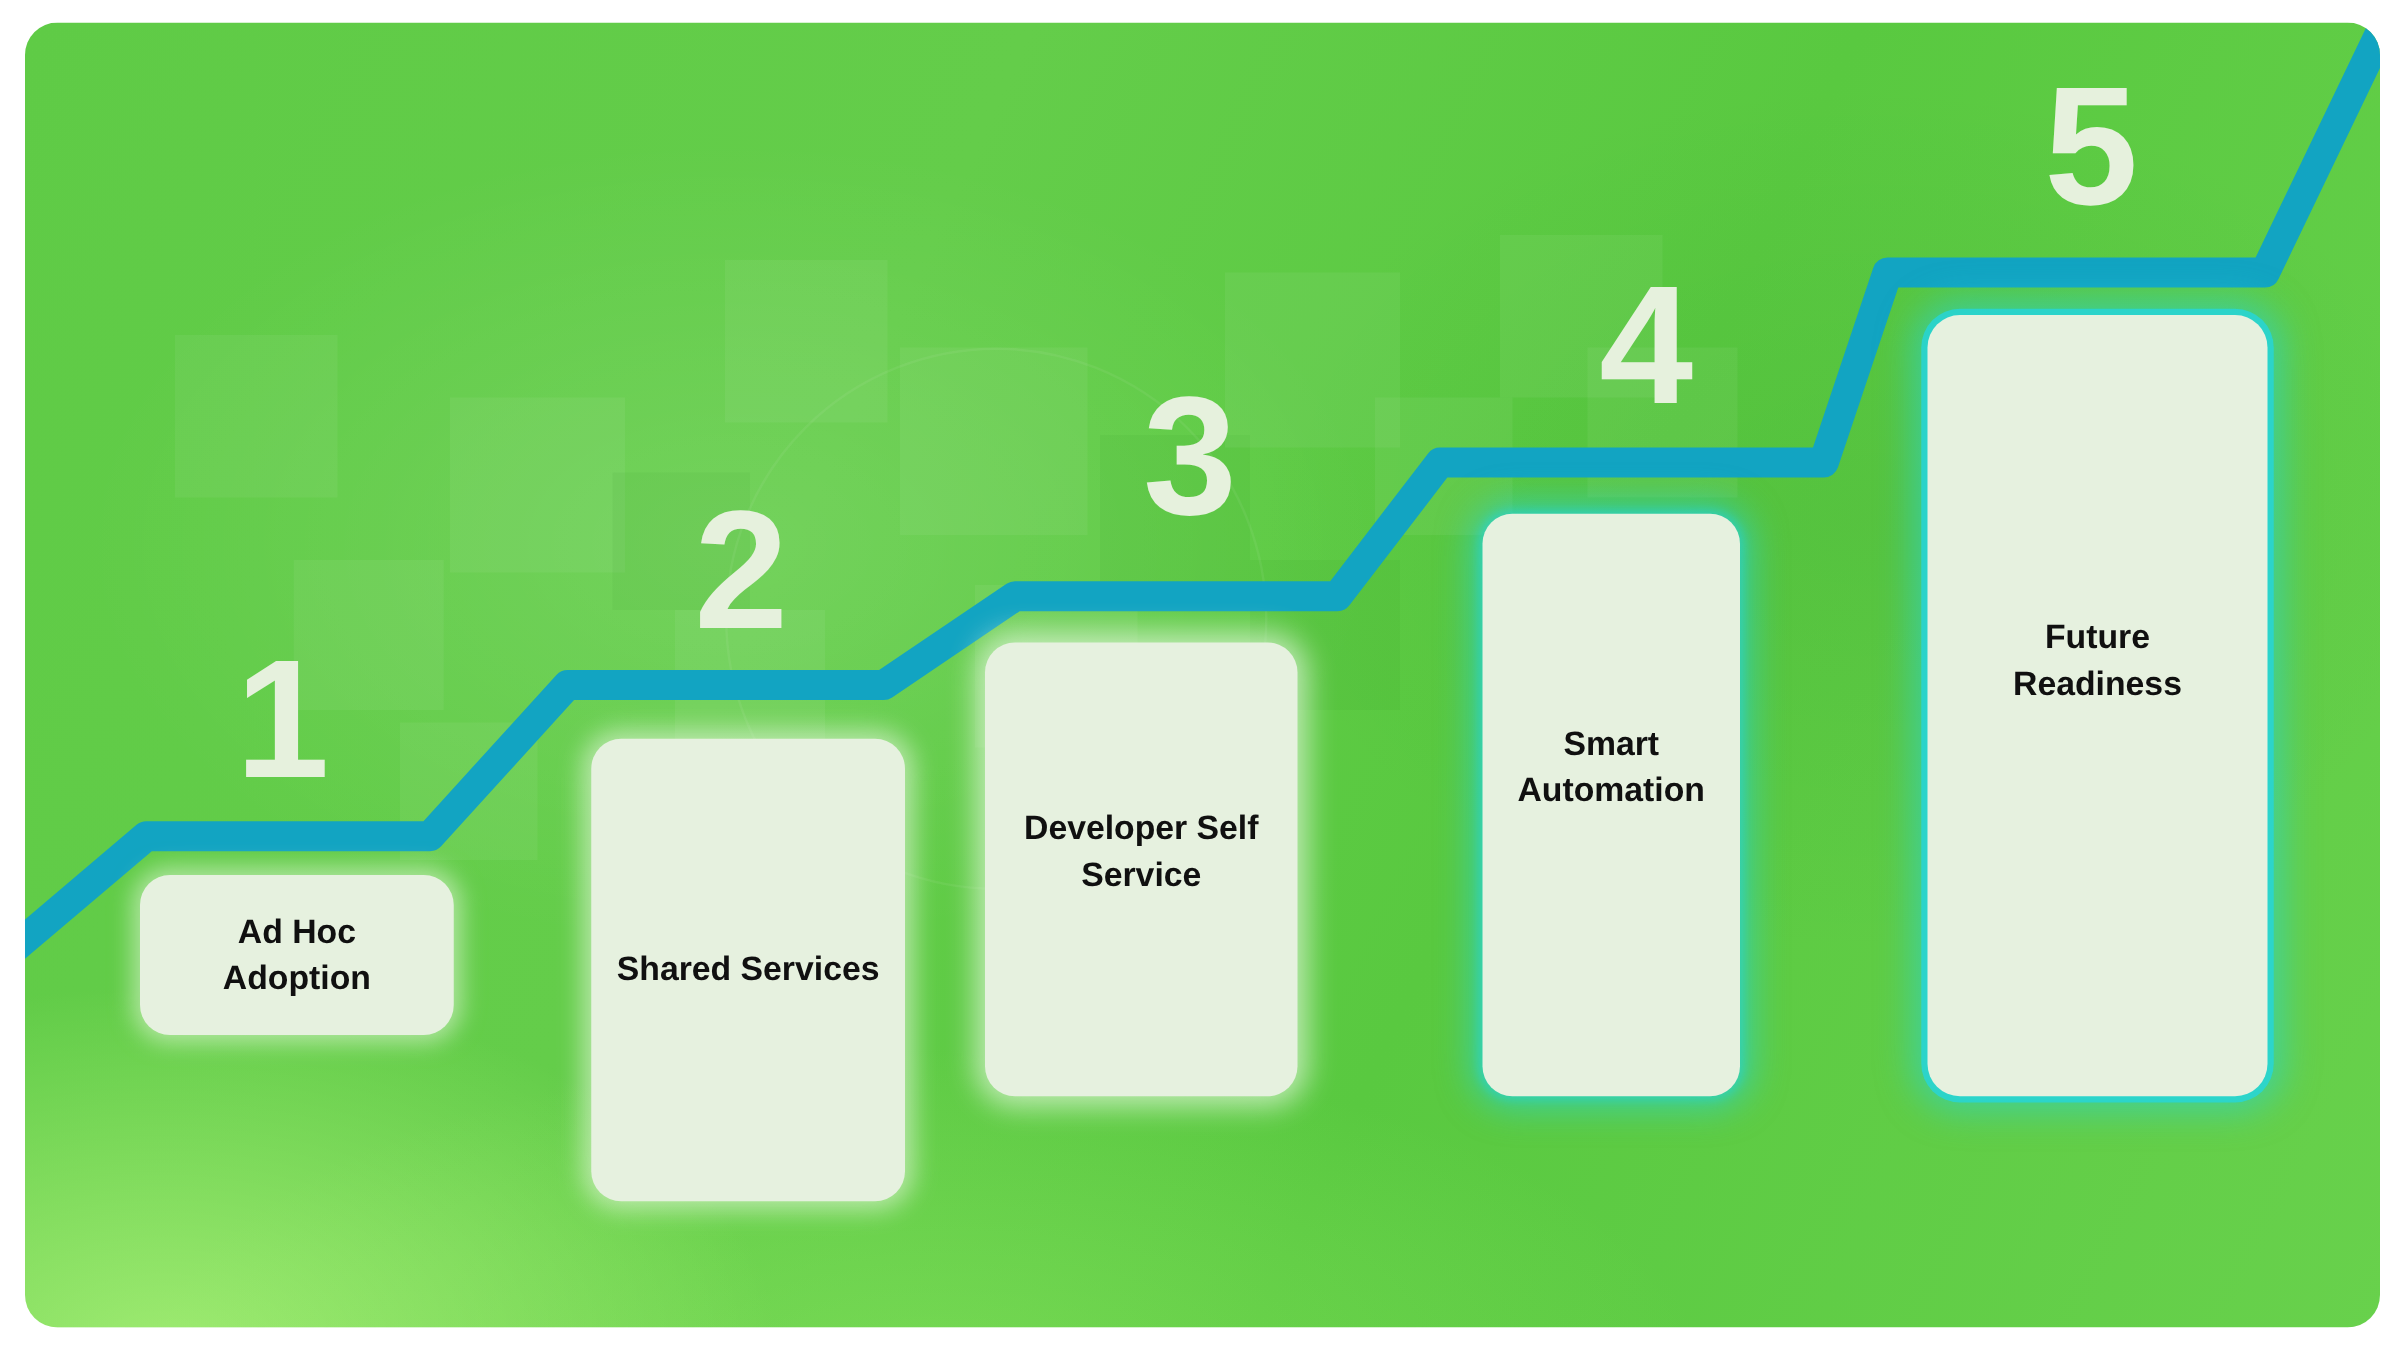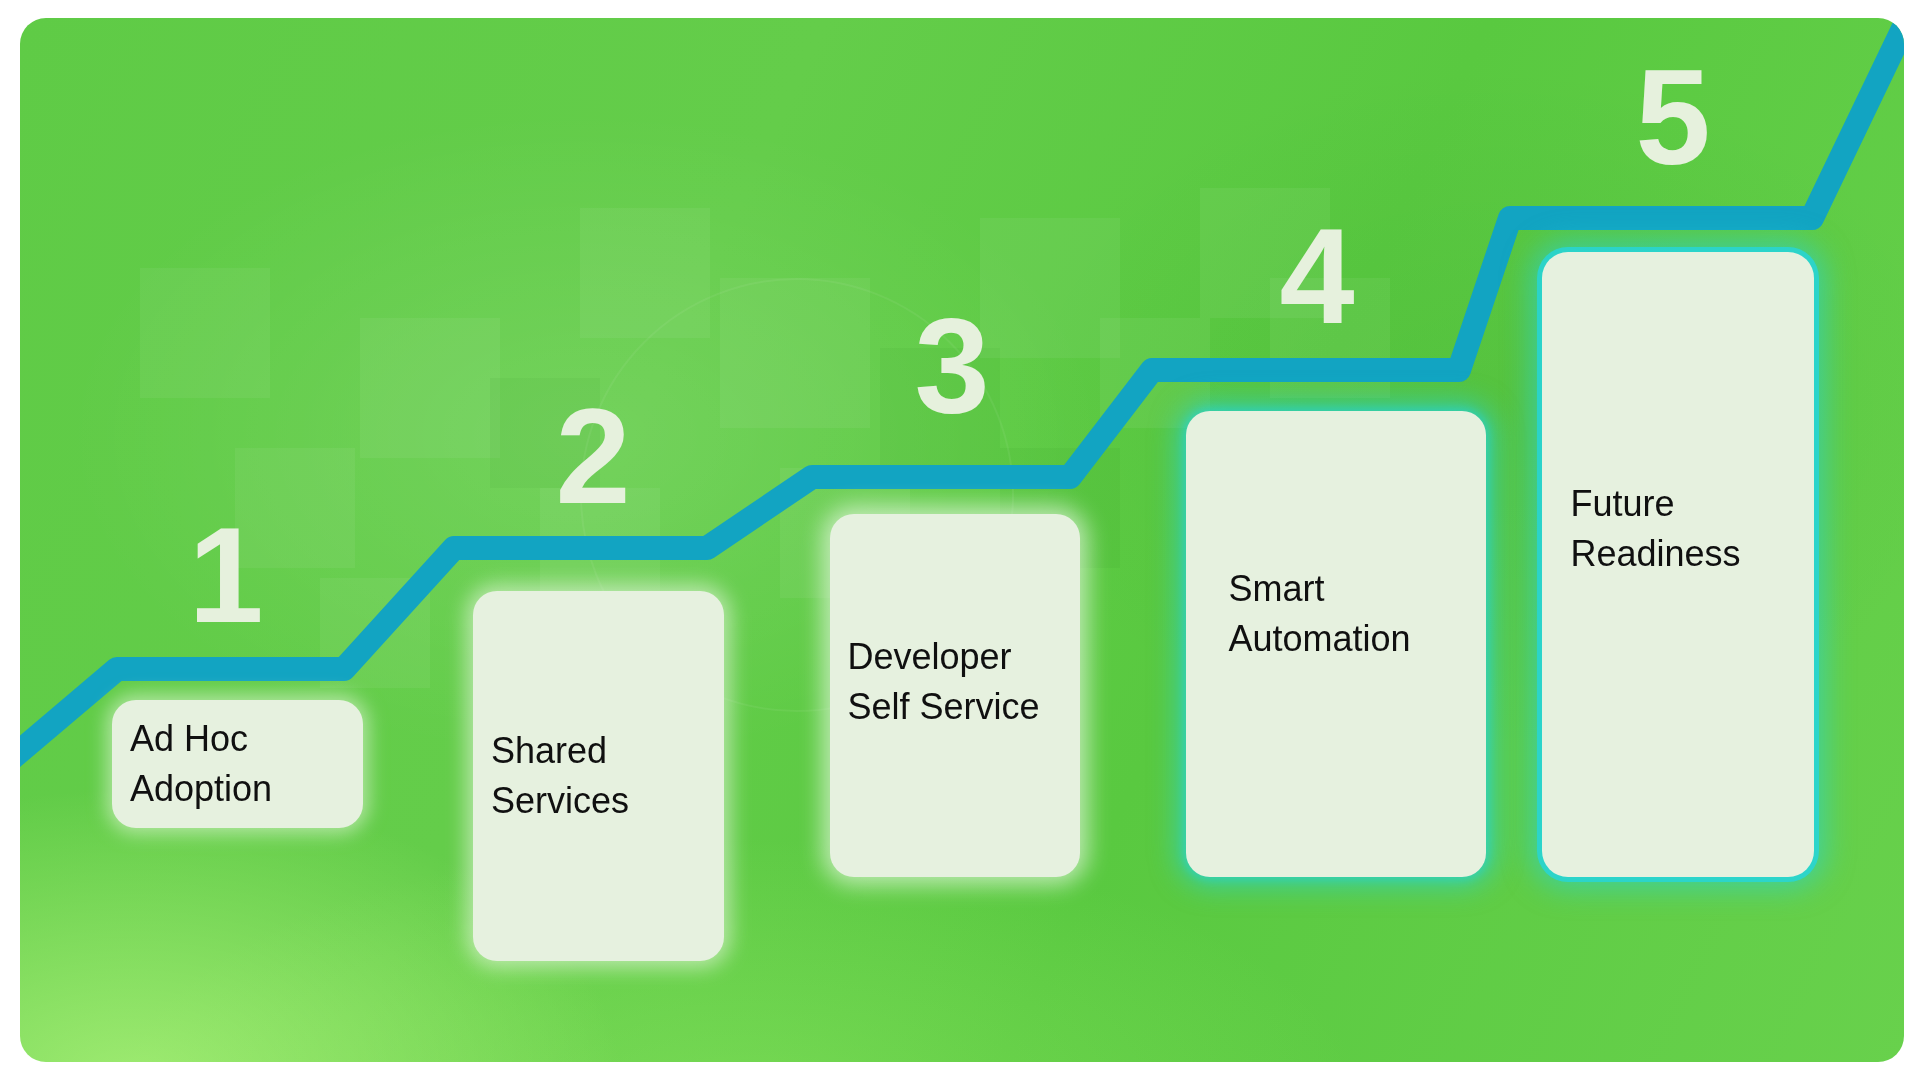--- a/index.html
+++ b/index.html
@@ -63,40 +63,40 @@
   }
   .step-card{
     position:absolute;
     background:#e6f1df;
     border-radius:24px;
     display:flex;
     align-items:center;
     justify-content:center;
   }
   .step-label{
-    font-size:36px;
-    font-weight:400;
+    font-size:27px;
+    font-weight:700;
     color:#101010;
-    text-align:left;
+    text-align:center;
     line-height:1.38;
     max-width:215px;
   }
   .step-1 .step-number{left:205px;top:557px}
   .step-2 .step-number{left:572px;top:438px}
   .step-3 .step-number{left:931px;top:347px}
   .step-4 .step-number{left:1296px;top:258px}
   .step-5 .step-number{left:1652px;top:99px}
 
   .step-1 .step-card{left:92px;top:682px;width:251px;height:128px;
     box-shadow:0 0 18px 6px rgba(237,249,228,.55);}
   .step-2 .step-card{left:453px;top:573px;width:251px;height:370px;
     box-shadow:0 0 20px 7px rgba(237,249,228,.60);}
-  .step-3 .step-card{left:810px;top:496px;width:250px;height:363px;
+  .step-3 .step-card{left:768px;top:496px;width:250px;height:363px;
     box-shadow:0 0 22px 8px rgba(240,250,235,.65);padding-bottom:28px;box-sizing:border-box;}
-  .step-4 .step-card{left:1166px;top:393px;width:300px;height:466px;
+  .step-4 .step-card{left:1166px;top:393px;width:206px;height:466px;
     box-shadow:0 0 26px 10px rgba(35,213,226,.55), 0 0 8px 3px rgba(35,213,226,.45);
     padding-bottom:60px;box-sizing:border-box;}
   .step-5 .step-card{left:1522px;top:234px;width:272px;height:625px;
     border-radius:26px;
     box-shadow:0 0 0 5px rgba(35,213,226,.75), 0 0 28px 11px rgba(35,213,226,.55);
     padding-bottom:72px;box-sizing:border-box;}
 </style>
 </head>
 <body>
 

